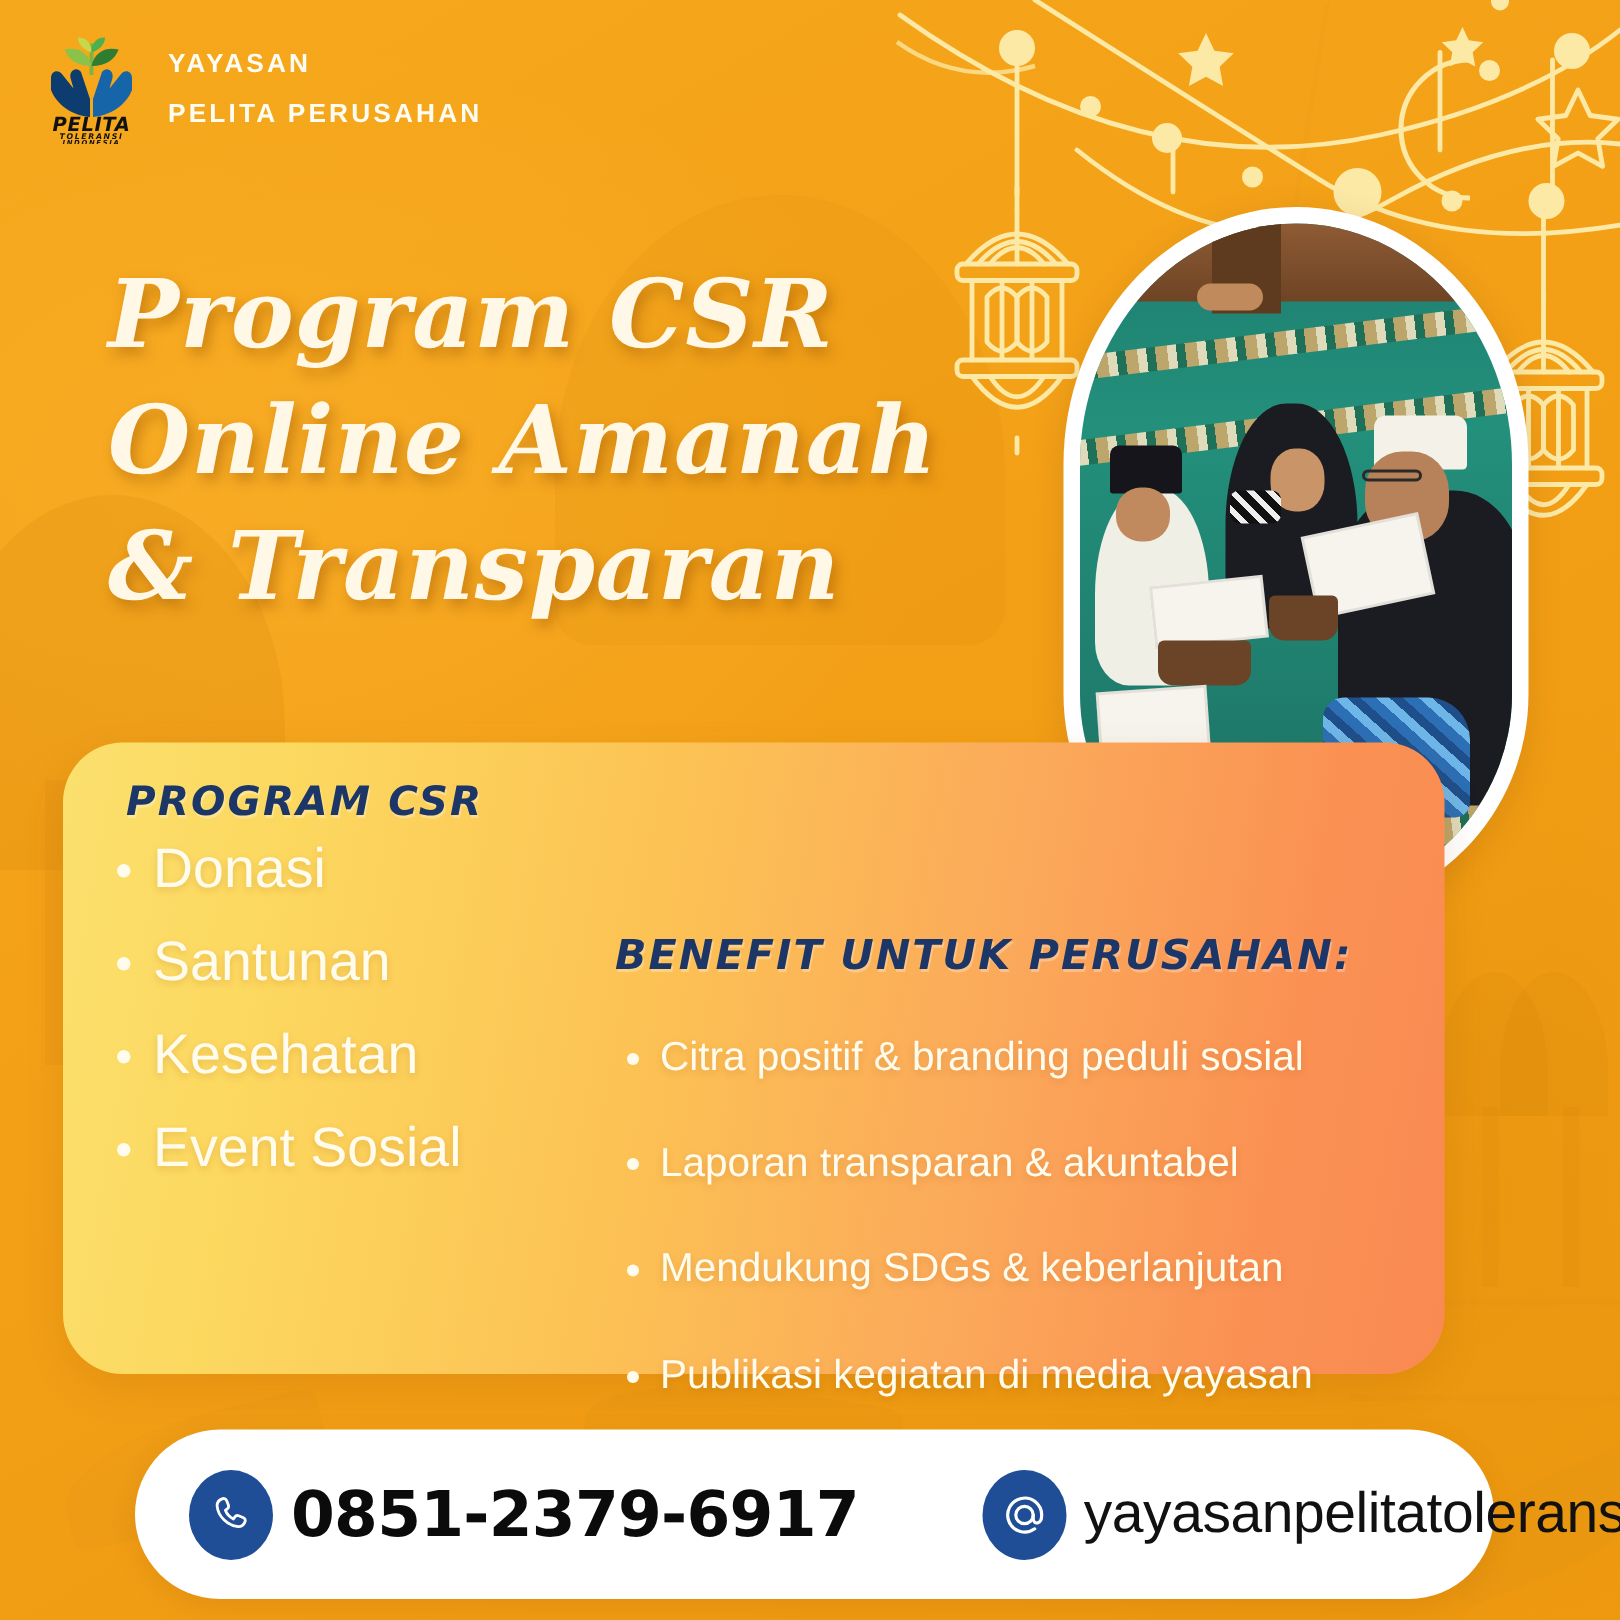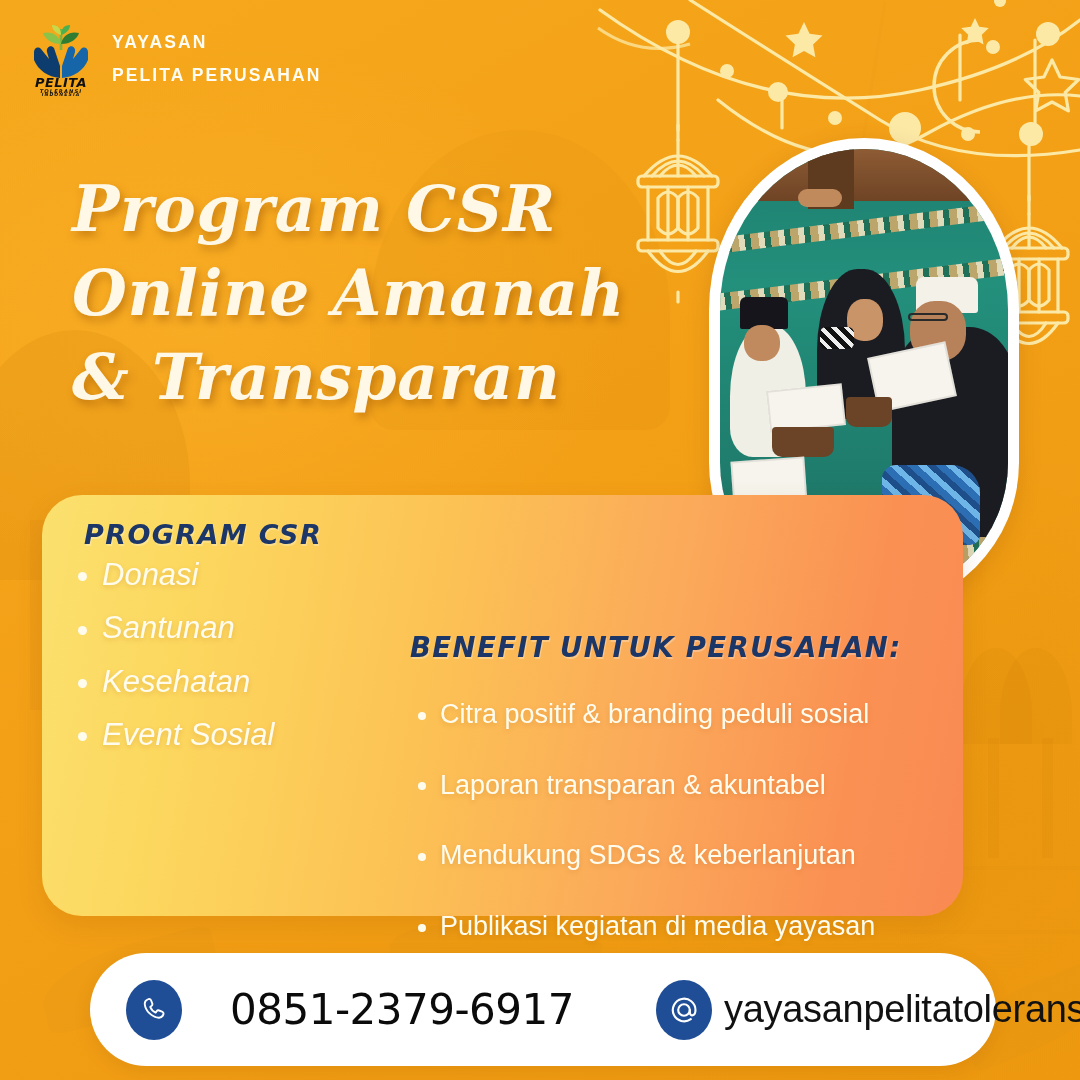--- a/index.html
+++ b/index.html
@@ -88,21 +88,21 @@
 
   
   .card {
     position:absolute; left:42px; top:495px; width:921px; height:421px;
     border-radius:40px; z-index:22;
     background:linear-gradient(100deg,#FBE06E 0%,#FCD85F 16%,#FCC254 42%,#FBA95A 66%,#FA9153 86%,#F98A52 100%);
     box-shadow:0 10px 26px rgba(140,70,0,0.14);
   }
 
   .col-left { position:absolute; left:26px; top:24px; width:340px; }
-  .col-right { position:absolute; left:368px; top:136px; width:540px; }
+  .col-right { position:absolute; left:368px; top:126px; width:540px; }
 
   .sec-title {
     font-family:"DejaVu Sans", sans-serif;
     font-weight:700; font-style:italic;
     color:#1C3667; letter-spacing:1.4px;
     text-shadow:1px 2px 0 rgba(255,255,255,0.28);
   }
   .sec-title.left { font-size:27px; margin-left:16px; margin-bottom:3px; }
   .sec-title.right { font-size:27.5px; margin-bottom:5px; }
 
@@ -110,42 +110,42 @@
   ul.plist li {
     position:relative; padding-left:34px;
     color:#FFFCEE; line-height:1.43;
     font-family:"Liberation Sans", sans-serif; font-weight:400;
     text-shadow:0 2px 5px rgba(170,90,0,0.22);
   }
   ul.plist li::before {
     content:""; position:absolute; left:10px; top:0.62em;
     width:9px; height:9px; border-radius:50%; background:#FFFCEE;
   }
-  .col-left ul.plist li { font-size:31px; margin-bottom:9px;font-style:italic; }
+  .col-left ul.plist li { font-size:37px; margin-bottom:9px; }
   .col-right ul.plist li { font-size:27px; margin-bottom:5px; padding-left:30px;margin-top:32px; }
   .col-right ul.plist li::before { left:8px; width:8px; height:8px; }
 
   
   .contact {
     position:absolute; left:90px; top:953px; width:906px; height:113px;
     background:#FFFFFF; border-radius:57px; z-index:25;
     display:flex; align-items:center; gap:0;
     box-shadow:0 6px 18px rgba(120,60,0,0.12);
   }
   .c-item { display:flex; align-items:center; gap:12px; }
   .c-phone { margin-left:36px; }
   .c-ig { margin-left:82px; }
   .c-badge {
     width:56px; height:60px; border-radius:50%;
     background:#1F4E96; display:flex; align-items:center; justify-content:center;
     flex:0 0 auto;
   }
   .c-phone-text {
-    font-family:"DejaVu Sans", sans-serif; font-weight:400;
-    font-size:42px; color:#0B0B0B; letter-spacing:-0.5px; white-space:nowrap;margin-left:36px;
+    font-family:"DejaVu Sans", sans-serif; font-weight:700;
+    font-size:42px; color:#0B0B0B; letter-spacing:-0.5px; white-space:nowrap;
   }
   .c-ig-text {
     font-family:"Liberation Sans", sans-serif; font-weight:400;
     font-size:38px; color:#111111; letter-spacing:-0.3px; white-space:nowrap;
   }
 </style>
 </head>
 <body>
 
 <div id="poster">

